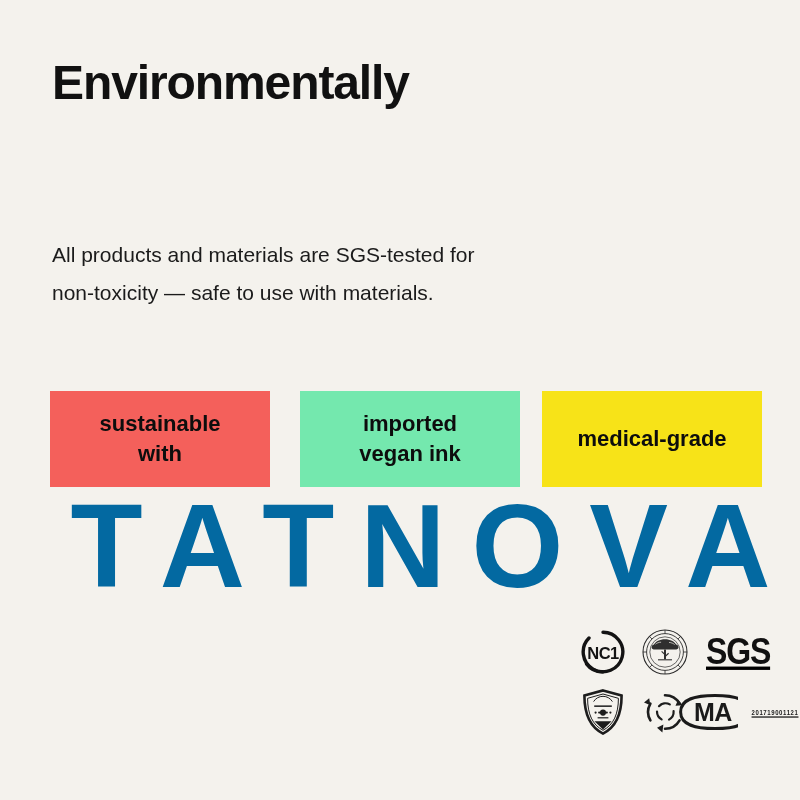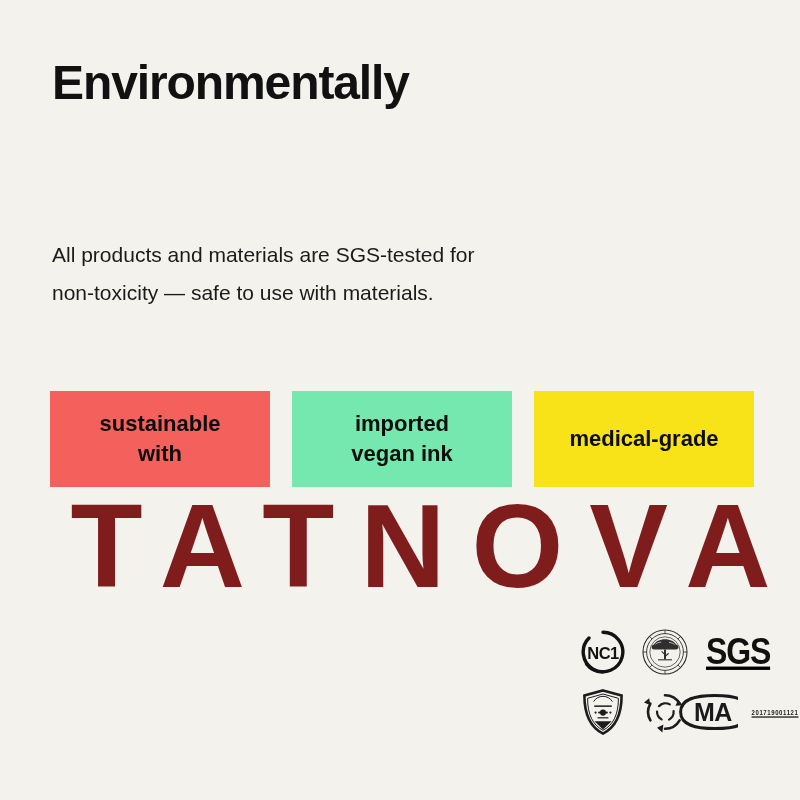--- a/index.html
+++ b/index.html
@@ -138,41 +138,41 @@
     font-size: 33px;
     letter-spacing: -1.2px;
     color: #111111;
     transform: scaleY(1.12) scaleX(0.97);
     line-height: 34px;
   }
 </style>
 </head>
 <body style="background: rgb(244, 242, 237);">
 
-<div class="watermark" style="color: #7f1d1d; margin-left: 41px;">TATNOVA</div>
+<div class="watermark" style="color: #0369a1; margin-left: 41px;">TATNOVA</div>
 
 <div class="page">
 
   <h1 class="headline">
     <span class="line">Environmentally</span>
   </h1>
 
   <p class="subcopy">
     <span class="line">All products and materials are SGS-tested for</span>
     <span class="line">non-toxicity — safe to use with materials.</span>
   </p>
 
   <div class="chips">
 
     <div class="chip" id="chip0" style="background: rgb(244, 96, 91); color: rgb(13, 13, 13);">
       <span class="l">sustainable</span>
       <span class="l">with</span>
     </div>
 
-    <div class="chip" id="chip1" style="background: rgb(116, 232, 174); color: rgb(13, 13, 13);">
+    <div class="chip" id="chip1" style="background: rgb(116, 232, 174); color: rgb(13, 13, 13); margin-left: 8px;">
       <span class="l">imported</span>
       <span class="l">vegan ink</span>
     </div>
 
     <div class="chip" id="chip2" style="background: rgb(247, 227, 24); color: rgb(13, 13, 13);">
       <span class="l">medical-grade</span>
     </div>
 
   </div>
 

